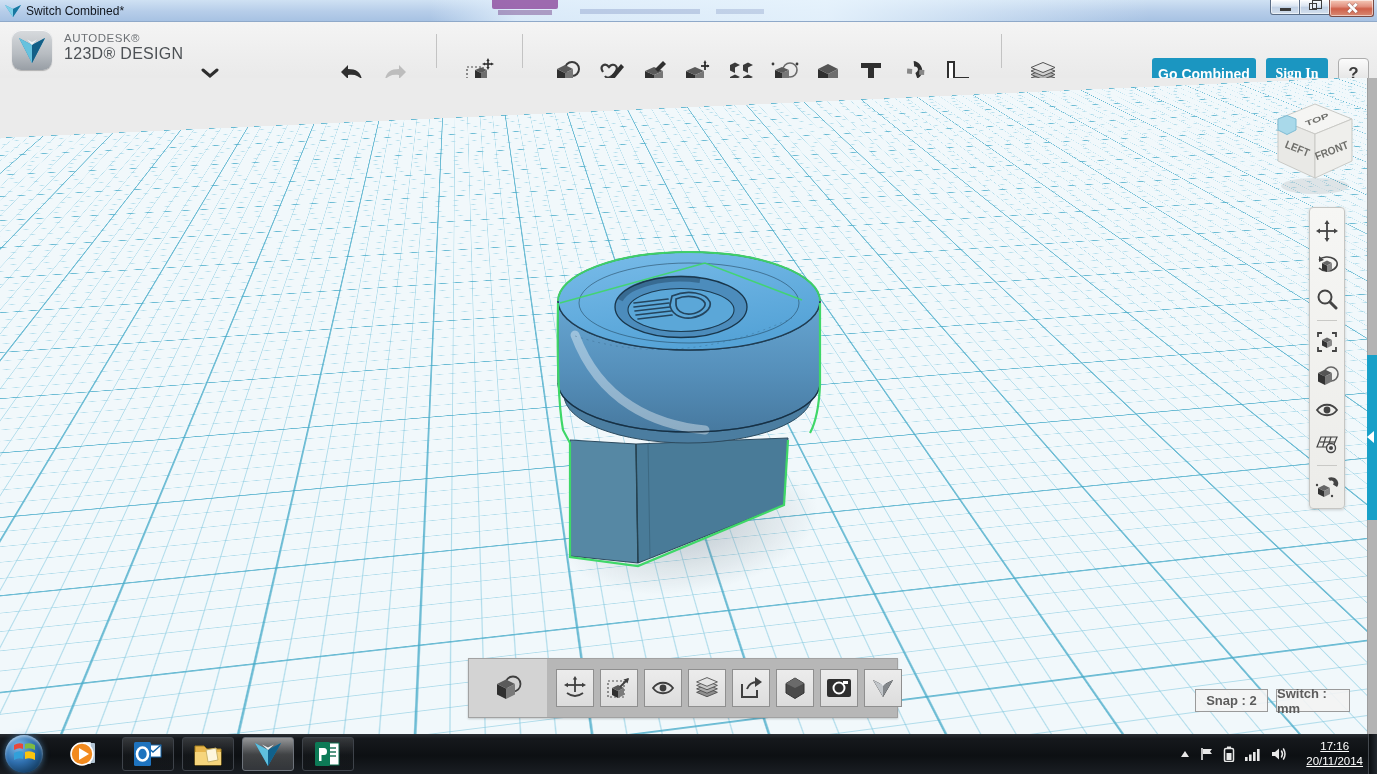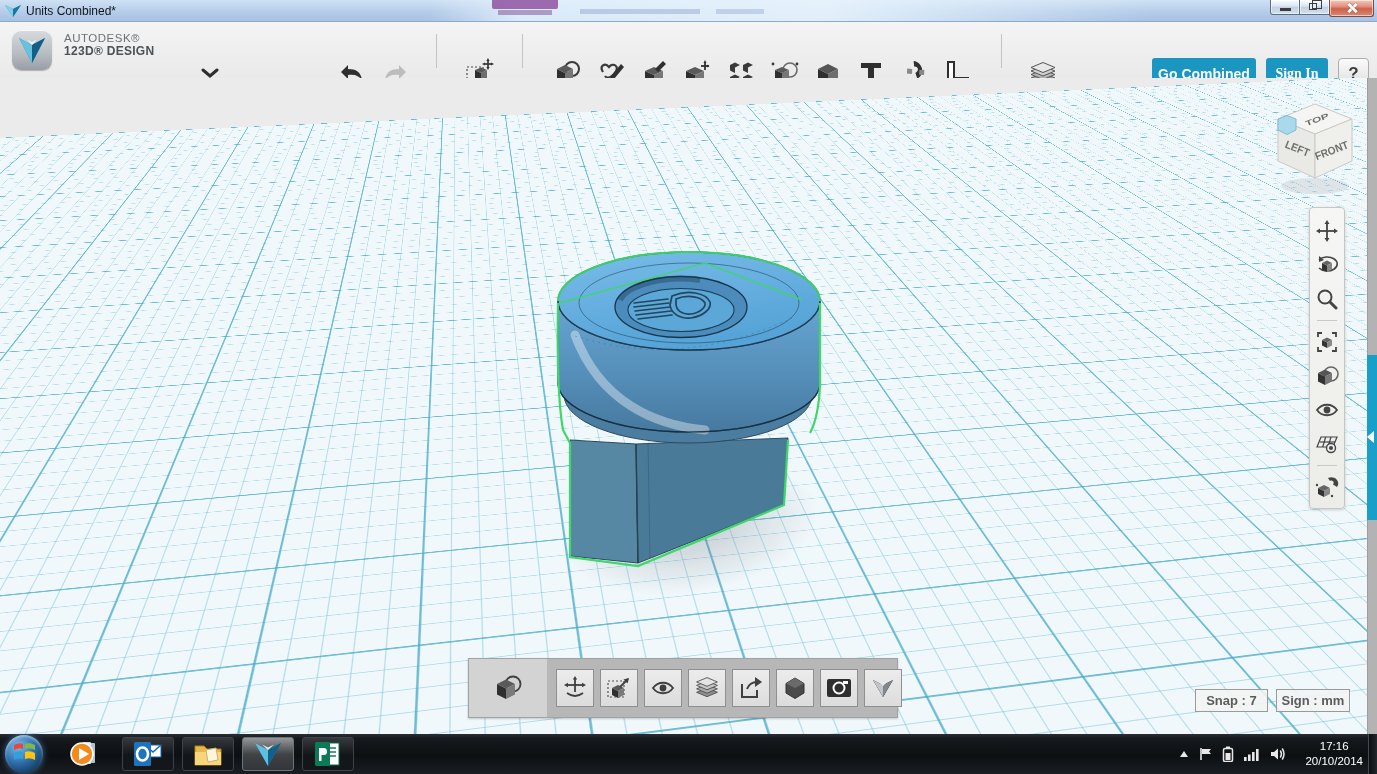--- a/index.html
+++ b/index.html
@@ -36,21 +36,21 @@
   .glyph-x::before,.glyph-x::after { content:""; position:absolute; left:5px; top:0; width:3px; height:12px; background:#fff; box-shadow:0 0 1px #5a2520; }
   .glyph-x::before { transform:rotate(45deg); } .glyph-x::after { transform:rotate(-45deg); }
 
   
   #apptoolbar { position:absolute; left:0; top:22px; width:1377px; height:72px;
     background:linear-gradient(180deg,#f4f4f4,#e7e7e7); border-bottom:1px solid #c2c2c2; }
   #logo-tile { position:absolute; left:12px; top:8px; width:40px; height:40px; border-radius:9px;
     background:linear-gradient(180deg,#d8dbde 0%,#b7bcc1 60%,#989ea5 100%); box-shadow:inset 0 1px 0 rgba(255,255,255,.8), 0 1px 1px rgba(0,0,0,.25); }
   #brand { position:absolute; left:64px; top:10px; line-height:1.15; }
   #brand .l1 { font-size:11.5px; color:#6d7175; letter-spacing:.5px; }
-  #brand .l2 { font-size:12px; font-weight:bold; color:#4d5155; letter-spacing:.3px; }
+  #brand .l2 { font-size:16px; font-weight:normal; color:#4d5155; letter-spacing:.3px; }
   .tb-divider { position:absolute; top:12px; width:1px; height:34px; background:#c3c3c3; }
   .tool { position:absolute; top:36px; width:30px; height:30px; display:flex; align-items:center; justify-content:center; cursor:pointer; }
   .tool svg { display:block; }
   .tick { position:absolute; width:5px; height:5px; border-right:1.5px solid #9a9a9a; border-bottom:1.5px solid #9a9a9a; transform:skewX(-45deg) scale(.8); top:68px; }
   .teal-btn { position:absolute; top:36px; height:31px; background:#1b96c1; color:#fff; font-weight:bold;
     font-size:14px; border:none; border-radius:3px; cursor:pointer; font-family:"Liberation Sans",sans-serif; }
   #btn-premium { left:1152px; width:104px; }
   #btn-signin { left:1266px; width:62px;font-family:Liberation Serif, serif; }
   #btn-help { position:absolute; left:1338px; top:36px; width:31px; height:31px; border:1px solid #adadad; border-radius:4px;
     background:linear-gradient(180deg,#fbfbfb,#dcdcdc); color:#3c3c3c; font-size:17px; font-weight:bold; cursor:pointer; }
@@ -108,41 +108,41 @@
     background:radial-gradient(circle at 35% 30%, #7db9e8 0%, #2f6fae 45%, #123a5e 80%, #0a2238 100%);
     box-shadow:inset 0 2px 3px rgba(255,255,255,.5), 0 0 6px rgba(90,160,220,.6); }
   .task-btn { position:absolute; top:3px; width:52px; height:34px; border:1px solid #3e434a; border-radius:3px;
     background:linear-gradient(180deg,rgba(255,255,255,.14),rgba(255,255,255,.03) 50%,rgba(0,0,0,.12));
     display:flex; align-items:center; justify-content:center; cursor:pointer; }
   .task-btn.plain { border:none; background:none; width:44px; }
   .task-btn.active { background:linear-gradient(180deg,rgba(255,255,255,.55),rgba(255,255,255,.22) 50%,rgba(255,255,255,.12));
     border-color:#6d737b; }
   #tray { position:absolute; right:14px; top:0; height:40px; display:flex; align-items:center; gap:9px; }
   #tray svg { display:block; }
-  #clock { text-align:center; color:#fff; font-size:11.5px; line-height:1.3; margin-left:8px; cursor:default; }
+  #clock { text-align:center; color:#fff; font-size:11.5px; line-height:1.3; margin-left:8px; cursor:default;text-decoration:underline; }
   #show-desktop { position:absolute; right:0; top:0; width:9px; height:40px; background:linear-gradient(90deg,#0b0e11,#23282e);
     border-left:1px solid #44494f; cursor:pointer; }
 </style>
 </head>
 <body>
 
 <div id="stage">
 
   <div id="titlebar">
     <div class="glow"></div>
     <div class="bleed-tab"></div>
     <div class="bleed-txt1"></div>
     <div class="bleed-txt2"></div>
     <div class="bleed-txt3"></div>
     <svg id="app-icon-title" viewBox="0 0 18 16">
       <path d="M1 2 L9 14 L17 2 L9 6 Z" fill="#2b9fca"></path>
       <path d="M1 2 L9 6 L9 14 Z" fill="#7fd0e8"></path>
       <path d="M17 2 L9 6 L9 14 Z" fill="#1877a0"></path>
     </svg>
-    <span id="title-text">Units Combined*</span>
+    <span id="title-text">Switch Combined*</span>
     <div class="winbtns">
       <div class="winbtn min">
           <span class="glyph-min"></span>
         </div>
       <div class="winbtn res">
           <span class="glyph-res"></span>
         </div>
       <div class="winbtn cls">
           <span class="glyph-x"></span>
         </div>
@@ -550,22 +550,22 @@
       <div class="bb-btn" style="left:395px">
         <svg width="24" height="22" viewBox="0 0 24 22">
           <path d="M2 3 L12 20 L22 3 L12 8 Z" fill="#9a9e a2" stroke="none"></path>
           <path d="M2 3 L12 8 L12 20 Z" fill="#c2c6ca"></path>
           <path d="M22 3 L12 8 L12 20 Z" fill="#83878b"></path>
           <path d="M7 4 L12 6.5 L17 4 L12 9 Z" fill="#e8eaec"></path>
         </svg>
       </div>
     </div>
 
-    <div id="snap-box" class="status-box">Snap : 7</div>
-    <div id="units-box" class="status-box">Sign : mm</div>
+    <div id="snap-box" class="status-box">Snap : 2</div>
+    <div id="units-box" class="status-box">Switch : mm</div>
   </div>
 
   <div id="taskbar">
     <div id="start-orb">
       <svg width="38" height="38" viewBox="0 0 38 38">
         <g transform="translate(9 10)">
           <path d="M0 5 Q5 2 9 4 L9 -1 Q5 -3 0 0 Z" fill="#e8483a"></path>
           <path d="M11 4 Q16 2 21 5 L21 0 Q16 -3 11 -1 Z" fill="#7fbb42"></path>
           <path d="M0 8 Q5 5 9 7 L9 14 Q5 12 0 15 Z" fill="#32a0da"></path>
           <path d="M11 7 Q16 5 21 8 L21 15 Q16 12 11 14 Z" fill="#fcc40e"></path>
@@ -642,19 +642,19 @@
             <rect x="9" y="5" width="2.6" height="9"></rect>
             <rect x="13" y="2" width="2.6" height="12"></rect>
           </g>
       </svg>
       <svg width="18" height="16" viewBox="0 0 18 16">
         <path d="M1 6 L4 6 L8 2.5 L8 13.5 L4 10 L1 10 Z" fill="#e8e8e8"></path>
         <path d="M10.5 5 Q12.5 8 10.5 11 M12.5 3 Q15.5 8 12.5 13" fill="none" stroke="#e8e8e8" stroke-width="1.5" stroke-linecap="round"></path>
       </svg>
       <div id="clock">
         <div>17:16</div>
-        <div>20/10/2014</div>
+        <div>20/11/2014</div>
       </div>
     </div>
     <div id="show-desktop"></div>
   </div>
 
 </div>
 
 </body></html>

